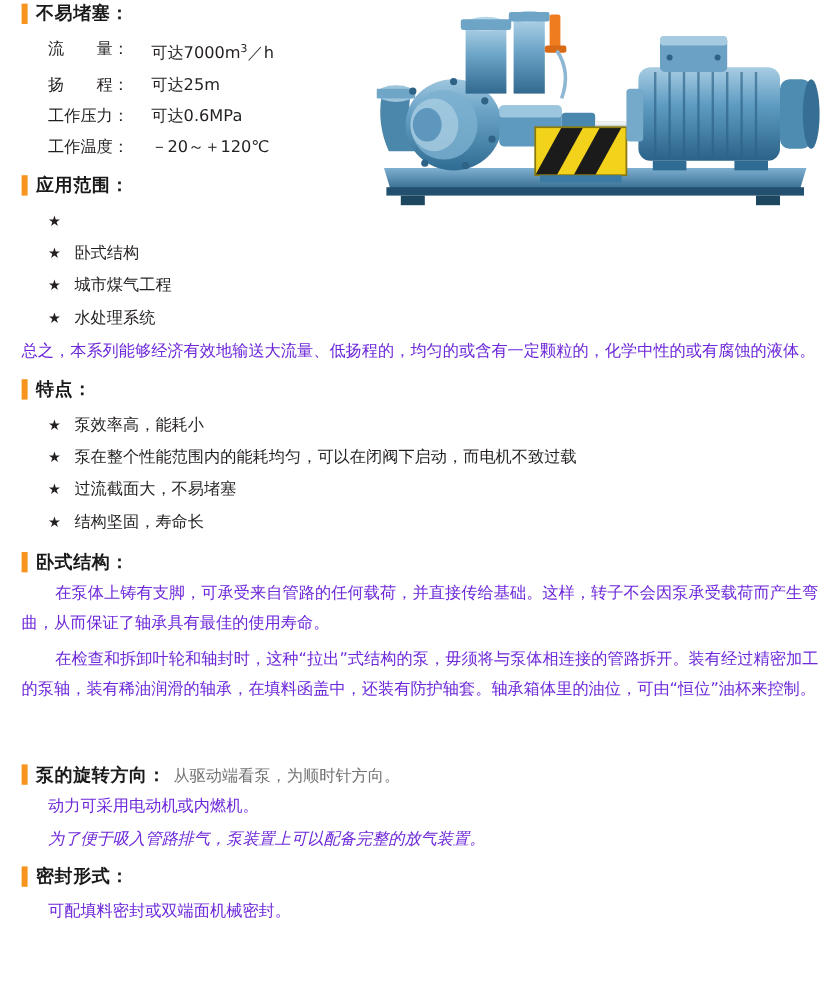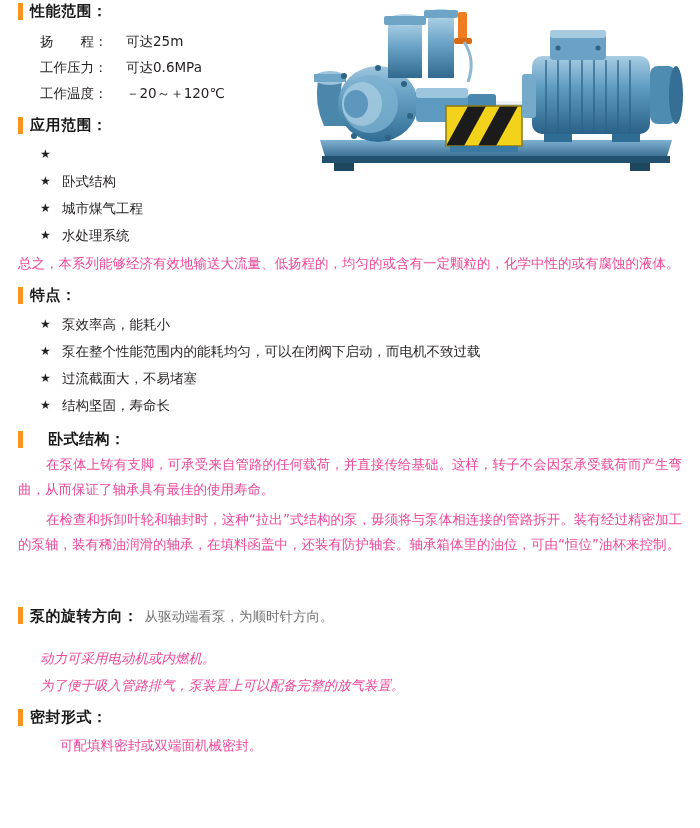--- a/index.html
+++ b/index.html
@@ -86,21 +86,21 @@
     color: #231f20;
     line-height: 27px;
   }
 
   
   p.body {
     margin: 2px 18px 0 18px;
     font-size: 13.5px;
     line-height: 25px;
     text-align: justify;
-    color: #ec4899;
+    color: #6d28d9;
   }
   p.body.indent {
     text-indent: 28px;
   }
 
   
   .inline-head {
     display: flex;
     align-items: baseline;
     margin: 3px 0 0 18px;
@@ -225,23 +225,27 @@
 
       <rect x="244" y="126" width="28" height="8" fill="#2f6c93"></rect>
       <rect x="312" y="126" width="28" height="8" fill="#2f6c93"></rect>
 
       <rect x="222" y="66" width="14" height="44" rx="3" fill="#75aacb"></rect>
     </svg>
   </div>
 
   <div class="sec-head">
     <span class="sec-bar"></span>
-    <span class="sec-title">性能范围：</span>
+    <span class="sec-title">不易堵塞：</span>
   </div>
   <ul class="spec-list">
+    <li class="spec-row">
+      <span class="spec-label">流　　量：</span>
+      <span class="spec-value"><span>可达7000m</span><sup>3</sup><span>／h</span></span>
+    </li>
     <li class="spec-row">
       <span class="spec-label">扬　　程：</span>
       <span class="spec-value">可达25m</span>
     </li>
     <li class="spec-row">
       <span class="spec-label">工作压力：</span>
       <span class="spec-value">可达0.6MPa</span>
     </li>
     <li class="spec-row">
       <span class="spec-label">工作温度：</span>
@@ -288,34 +292,34 @@
     <li class="star-item">
       <span class="star">★</span>
       <span>过流截面大，不易堵塞</span>
     </li>
     <li class="star-item">
       <span class="star">★</span>
       <span>结构坚固，寿命长</span>
     </li>
   </ul>
 
-  <div class="sec-head" style="margin-top:9px;gap:18px;">
+  <div class="sec-head" style="margin-top:9px;">
     <span class="sec-bar"></span>
     <span class="sec-title">卧式结构：</span>
   </div>
   <p class="body indent">在泵体上铸有支脚，可承受来自管路的任何载荷，并直接传给基础。这样，转子不会因泵承受载荷而产生弯曲，从而保证了轴承具有最佳的使用寿命。</p>
   <p class="body indent" style="margin-top:5px;">在检查和拆卸叶轮和轴封时，这种“拉出”式结构的泵，毋须将与泵体相连接的管路拆开。装有经过精密加工的泵轴，装有稀油润滑的轴承，在填料函盖中，还装有防护轴套。轴承箱体里的油位，可由“恒位”油杯来控制。</p>
 
   <div class="inline-head" style="margin-top:6px;">
     <span class="sec-bar"></span>
     <span class="sec-title">泵的旋转方向：</span>
     <span class="after">从驱动端看泵，为顺时针方向。</span>
   </div>
-  <p class="body" style="margin-left:40px;margin-top:18px;font-style:italic;">动力可采用电动机或内燃机。</p>
+  <p class="body" style="margin-left:40px;margin-top:1px;">动力可采用电动机或内燃机。</p>
   <p class="body" style="margin-left:40px;font-style:italic;">为了便于吸入管路排气，泵装置上可以配备完整的放气装置。</p>
 
   <div class="sec-head" style="margin-top:8px;">
     <span class="sec-bar"></span>
     <span class="sec-title">密封形式：</span>
   </div>
-  <p class="body" style="margin-left:60px;margin-top:5px;">可配填料密封或双端面机械密封。</p>
+  <p class="body" style="margin-left:40px;margin-top:5px;">可配填料密封或双端面机械密封。</p>
 
 </div>
 
 </body></html>

